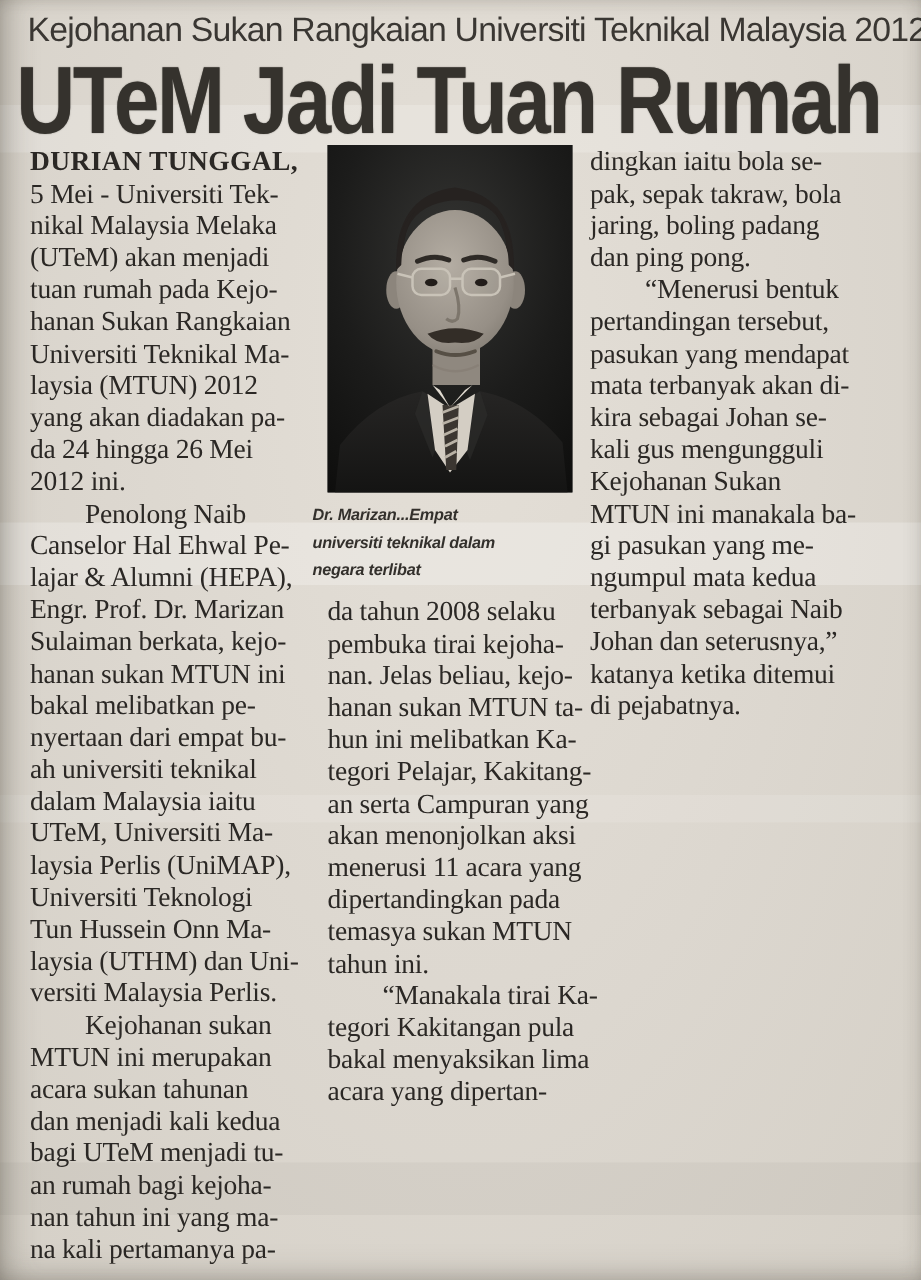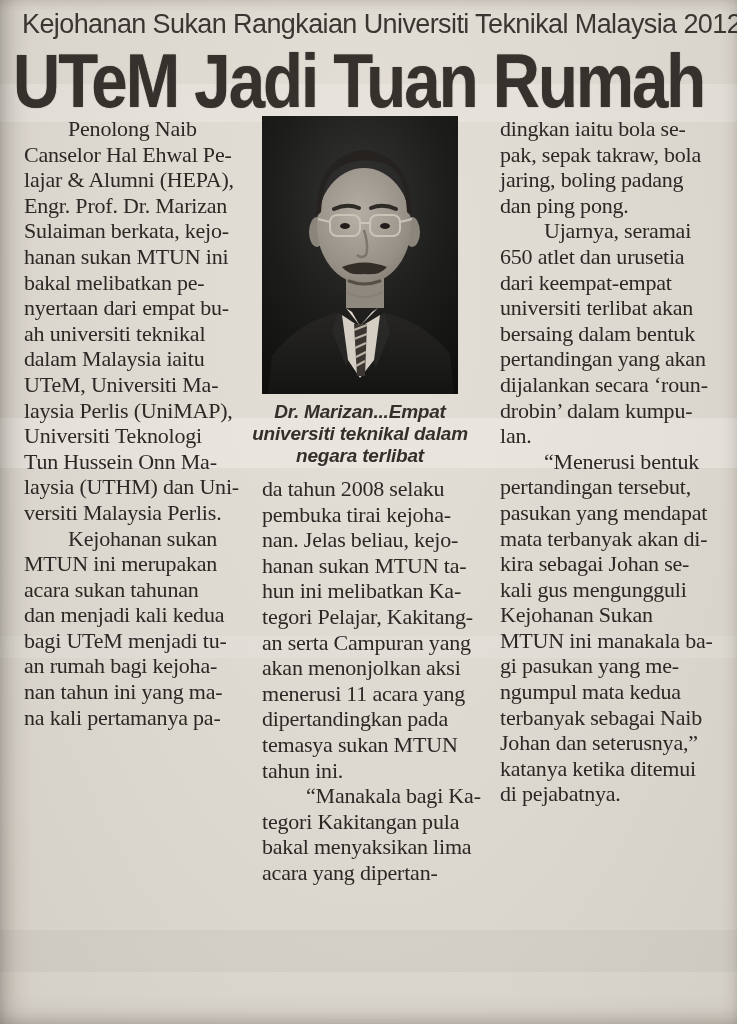--- a/index.html
+++ b/index.html
@@ -32,49 +32,60 @@
     font-family:"Liberation Sans", sans-serif;
     font-weight:700; font-size:66px; letter-spacing:-2px; color:#35322d;
     transform:scale(0.99,1.16); transform-origin:left top;
     text-shadow:0 0 1px rgba(40,38,34,.6);
   }
 
   .col { position:absolute; top:116px; color:#2b2825;
          font-size:22px; line-height:25.6px; letter-spacing:-0.2px; }
   .col-1 { left:24px;  width:230px; }
   .col-2 { left:262px; width:232px; }
-  .col-3 { left:500px; width:228px; }
+  .col-3 { left:472px; width:228px; }
   .col p { margin:0; white-space:pre; }
   .col p.indent { text-indent:44px; }
   .lead { font-weight:700; letter-spacing:0.3px; }
 
   .photo { width:196px; height:278px; background:#111; }
   .photo svg { display:block; width:100%; height:100%; }
   .caption {
-    margin:7px 0 0 -12px; width:220px; text-align:center;
+    margin:7px 0 0 -12px; width:220px; 
     font-family:"Liberation Sans", sans-serif; font-style:italic; font-weight:700;
-    font-size:19px; line-height:22px; color:#33302c; white-space:pre-line;
+    font-size:13px; line-height:22px; color:#33302c; white-space:pre-line;
   }
   .colbody { margin-top:9px; }
   figure { margin:0; }
 </style>
 </head>
 <body>
 
 <div class="page">
 
   <div class="band band1"></div>
   <div class="band band2"></div>
   <div class="band band3"></div>
   <div class="band band4"></div>
 
   <div class="kicker">Kejohanan Sukan Rangkaian Universiti Teknikal Malaysia 2012</div>
   <h1 class="headline">UTeM Jadi Tuan Rumah</h1>
 
   <div class="col col-1">
+      <p><span class="lead">DURIAN TUNGGAL,</span>
+5 Mei - Universiti Tek-
+nikal Malaysia Melaka
+(UTeM) akan menjadi
+tuan rumah pada Kejo-
+hanan Sukan Rangkaian
+Universiti Teknikal Ma-
+laysia (MTUN) 2012
+yang akan diadakan pa-
+da 24 hingga 26 Mei
+2012 ini.</p>
       <p class="indent">Penolong Naib
 Canselor Hal Ehwal Pe-
 lajar &amp; Alumni (HEPA),
 Engr. Prof. Dr. Marizan
 Sulaiman berkata, kejo-
 hanan sukan MTUN ini
 bakal melibatkan pe-
 nyertaan dari empat bu-
 ah universiti teknikal
 dalam Malaysia iaitu
@@ -169,41 +180,32 @@
 nan. Jelas beliau, kejo-
 hanan sukan MTUN ta-
 hun ini melibatkan Ka-
 tegori Pelajar, Kakitang-
 an serta Campuran yang
 akan menonjolkan aksi
 menerusi 11 acara yang
 dipertandingkan pada
 temasya sukan MTUN
 tahun ini.</p>
-        <p class="indent">“Manakala bagi Ka-
+        <p class="indent">“Manakala tirai Ka-
 tegori Kakitangan pula
 bakal menyaksikan lima
 acara yang dipertan-</p>
       </div>
   </div>
 
   <div class="col col-3">
       <p>dingkan iaitu bola se-
 pak, sepak takraw, bola
 jaring, boling padang
 dan ping pong.</p>
-      <p class="indent">Ujarnya, seramai
-650 atlet dan urusetia
-dari keempat-empat
-universiti terlibat akan
-bersaing dalam bentuk
-pertandingan yang akan
-dijalankan secara ‘roun-
-drobin’ dalam kumpu-
-lan.</p>
       <p class="indent">“Menerusi bentuk
 pertandingan tersebut,
 pasukan yang mendapat
 mata terbanyak akan di-
 kira sebagai Johan se-
 kali gus mengungguli
 Kejohanan Sukan
 MTUN ini manakala ba-
 gi pasukan yang me-
 ngumpul mata kedua

